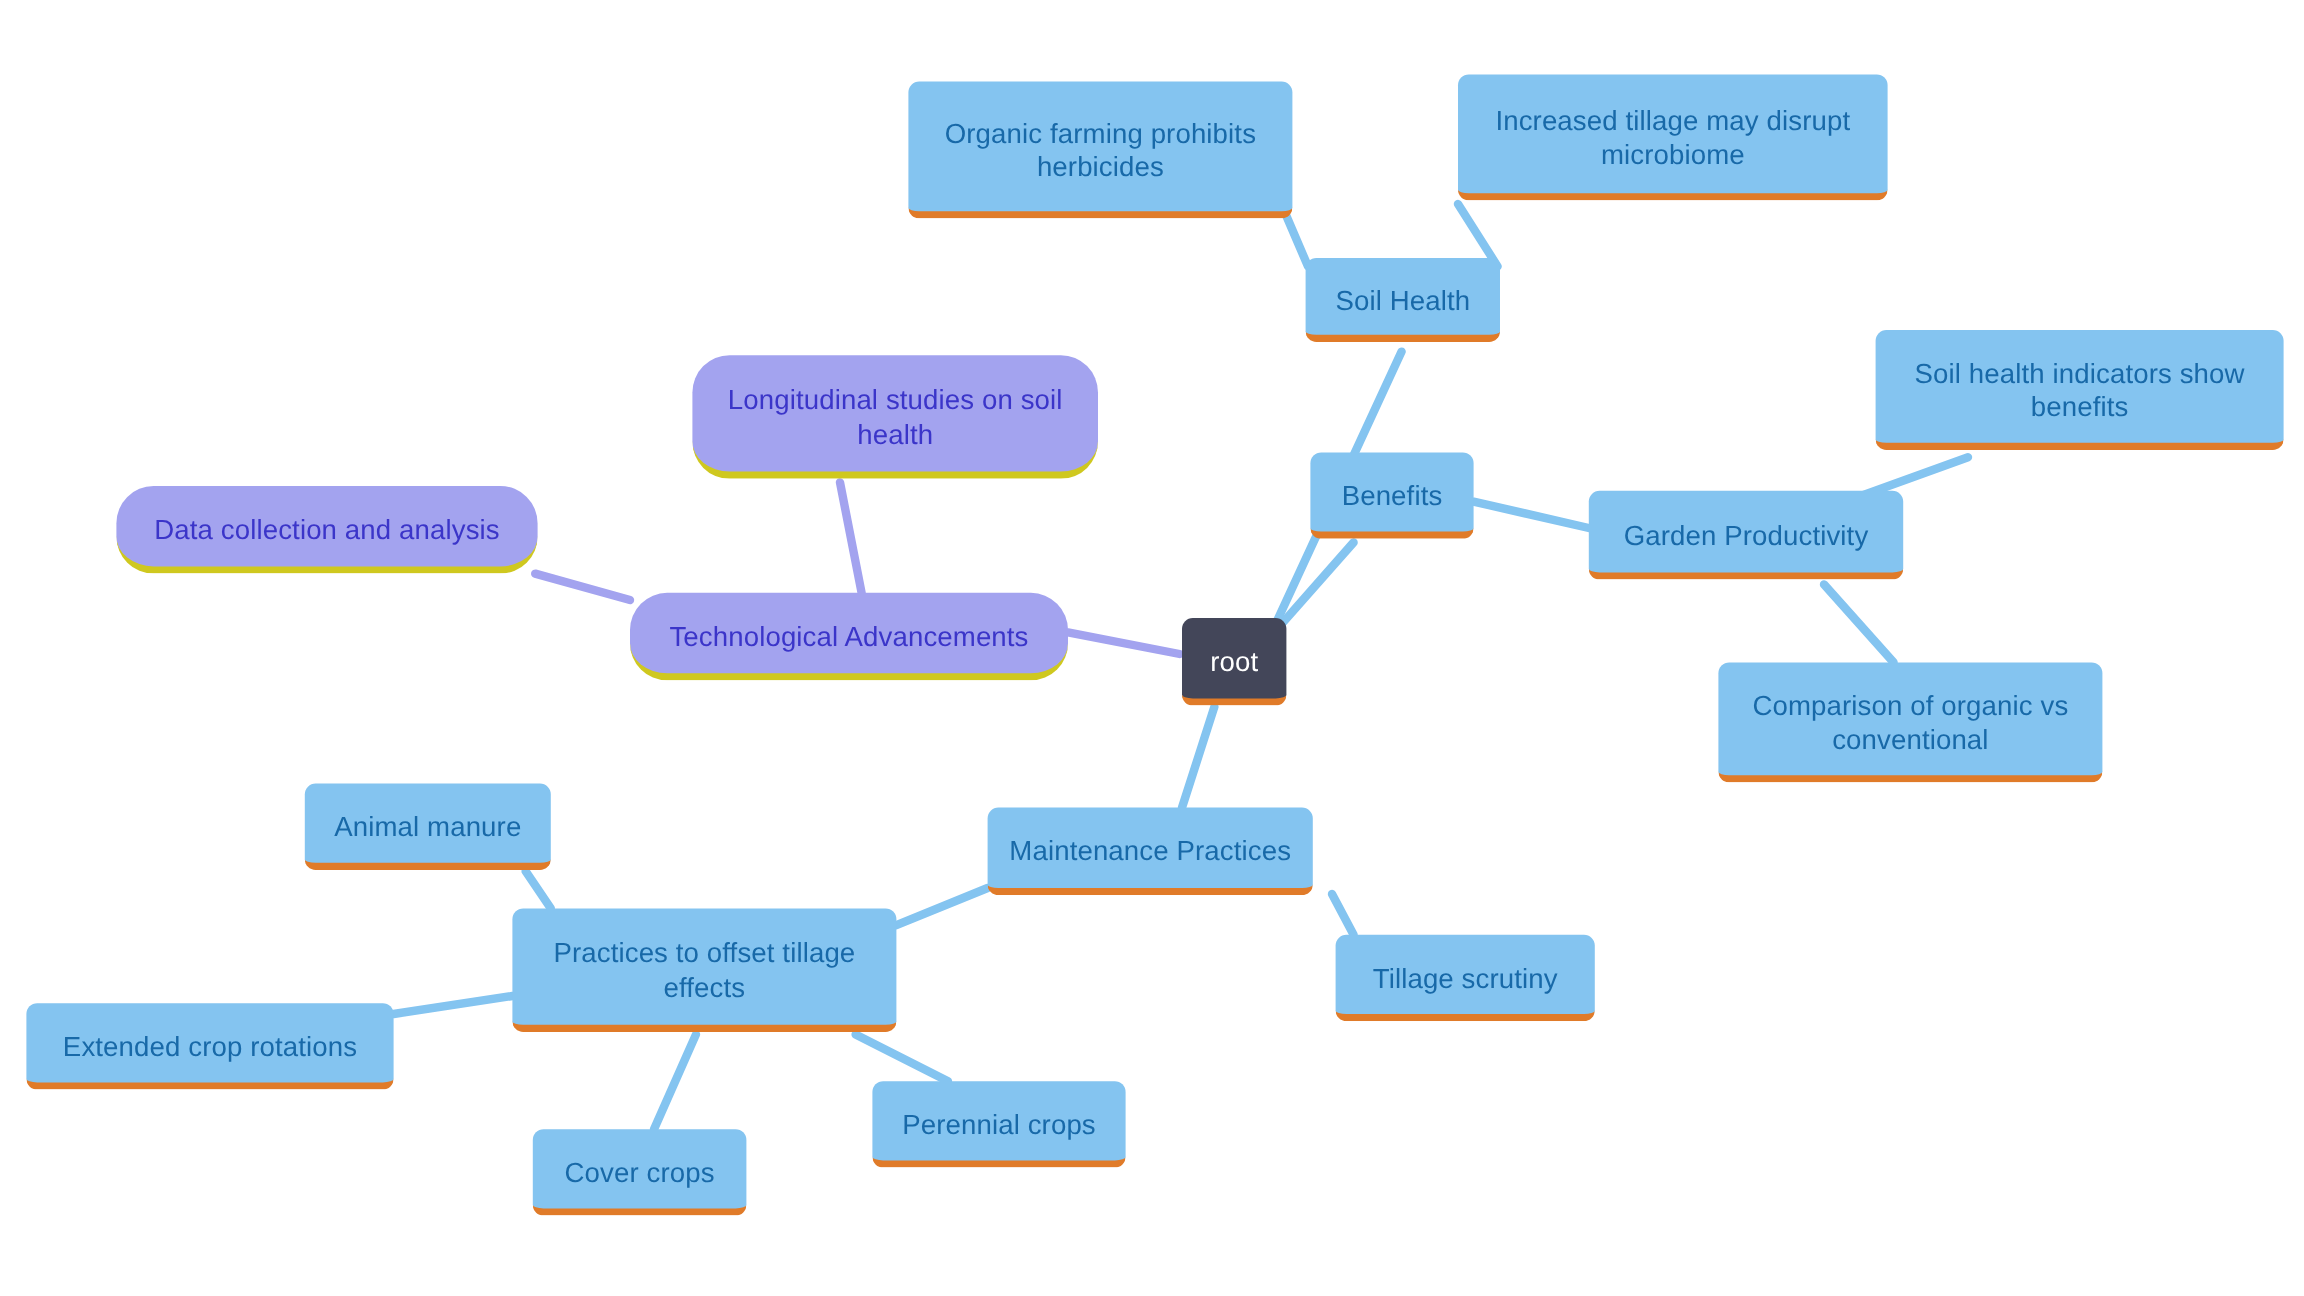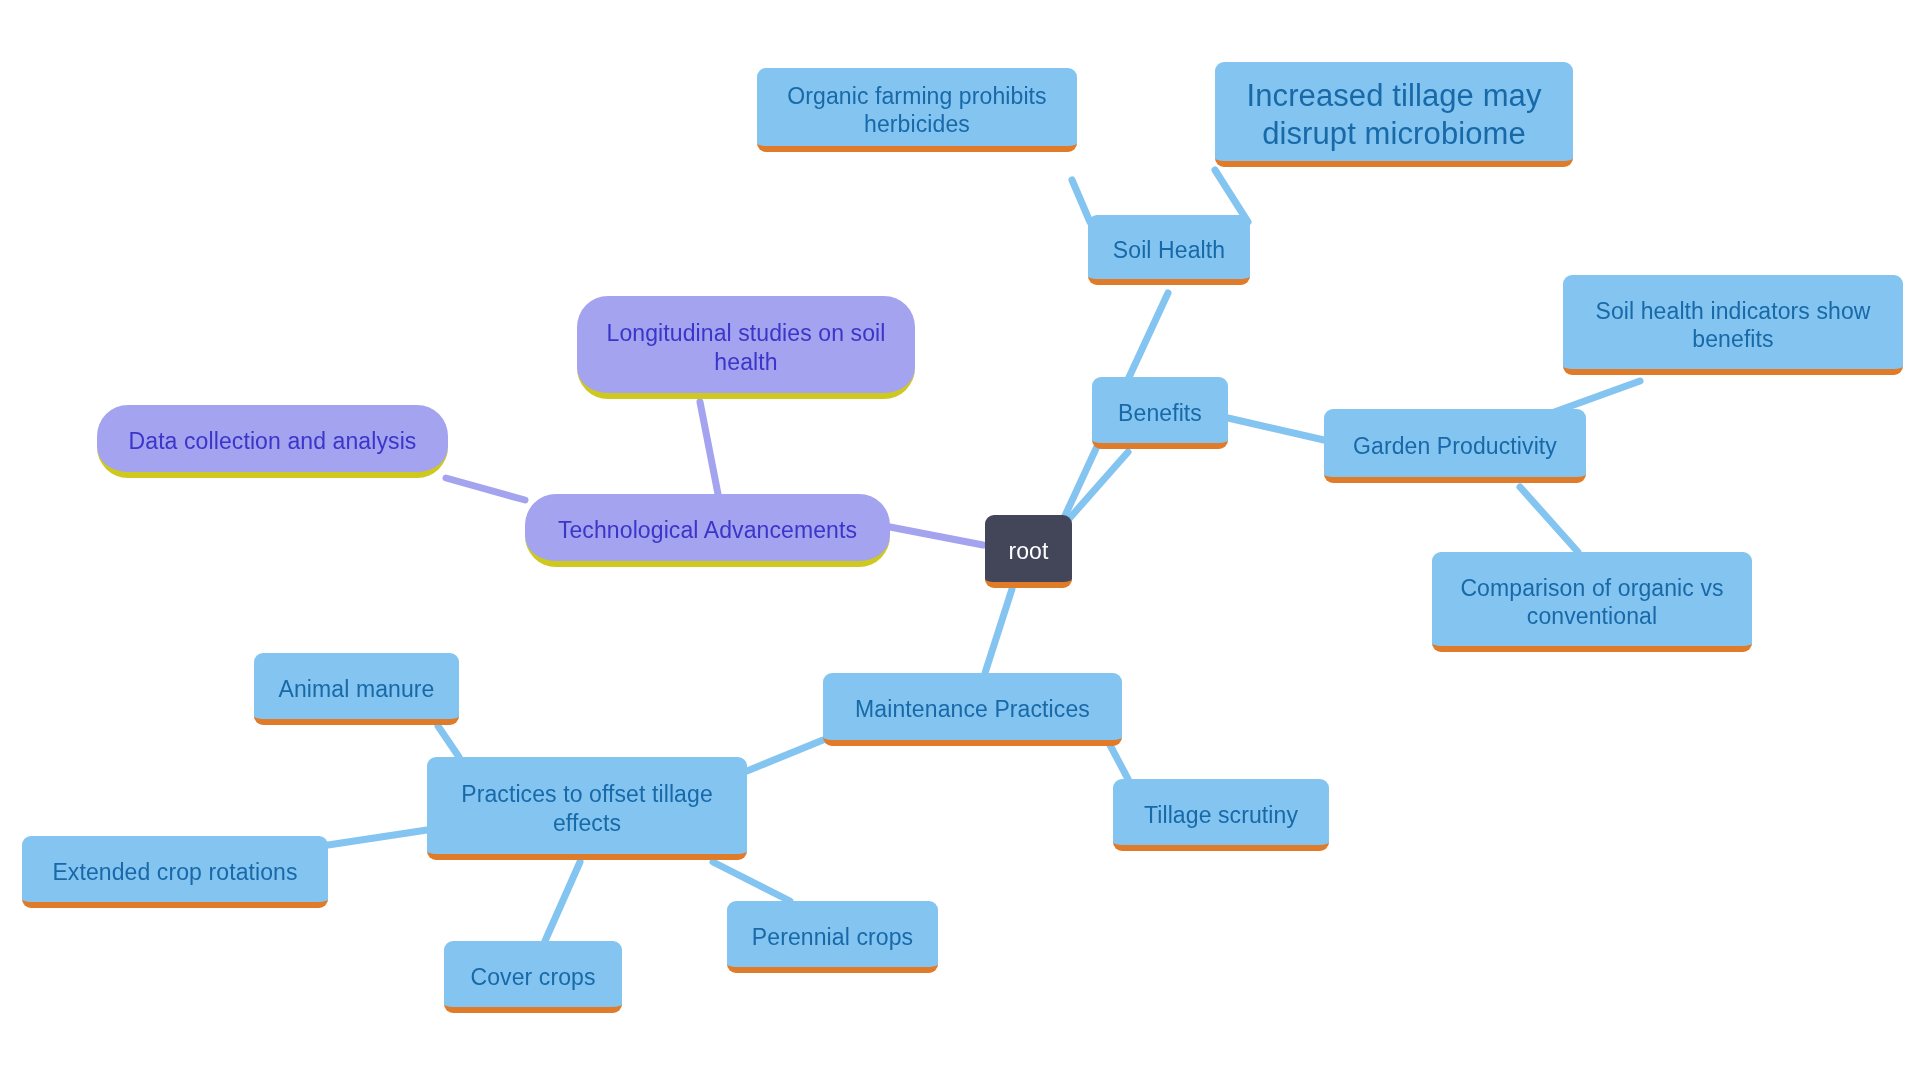--- a/index.html
+++ b/index.html
@@ -88,24 +88,24 @@
       <line x1="580" y1="862" x2="545" y2="941" stroke="#84c4f0" stroke-width="7" stroke-linecap="round"></line>
       <line x1="713" y1="862" x2="790" y2="901" stroke="#84c4f0" stroke-width="7" stroke-linecap="round"></line>
     </svg>
   <div id="node-layer">
       <div class="node root" style="left: 985px; top: 515px; width: 87px; height: 73px; font-size: 23px; align-items: center;">
         <span class="node-label">root</span>
       </div>
       <div class="node blue" style="left: 1088px; top: 215px; width: 162px; height: 70px; font-size: 23px;">
         <span class="node-label">Soil Health</span>
       </div>
-      <div class="node blue" style="left: 757px; top: 68px; width: 320px; height: 84px; font-size: 23px;">
+      <div class="node blue" style="left: 757px; top: 68px; width: 320px; height: 114px; font-size: 23px;">
         <span class="node-label">Organic farming prohibits herbicides</span>
       </div>
-      <div class="node blue" style="left: 1215px; top: 62px; width: 358px; height: 105px; font-size: 31px;">
+      <div class="node blue" style="left: 1215px; top: 62px; width: 358px; height: 105px; font-size: 23px;">
         <span class="node-label">Increased tillage may disrupt microbiome</span>
       </div>
       <div class="node blue" style="left: 1092px; top: 377px; width: 136px; height: 72px; font-size: 23px;">
         <span class="node-label">Benefits</span>
       </div>
       <div class="node blue" style="left: 1324px; top: 409px; width: 262px; height: 74px; font-size: 23px; justify-content: center;">
         <span class="node-label">Garden Productivity</span>
       </div>
       <div class="node blue" style="left: 1563px; top: 275px; width: 340px; height: 100px; font-size: 23px;">
         <span class="node-label">Soil health indicators show benefits</span>
@@ -115,21 +115,21 @@
       </div>
       <div class="node purple" style="left: 525px; top: 494px; width: 365px; height: 73px; font-size: 23px;">
         <span class="node-label">Technological Advancements</span>
       </div>
       <div class="node purple" style="left: 97px; top: 405px; width: 351px; height: 73px; font-size: 23px;">
         <span class="node-label">Data collection and analysis</span>
       </div>
       <div class="node purple" style="left: 577px; top: 296px; width: 338px; height: 103px; font-size: 23px;">
         <span class="node-label">Longitudinal studies on soil health</span>
       </div>
-      <div class="node blue" style="left: 823px; top: 673px; width: 299px; height: 73px; font-size: 23px;">
+      <div class="node blue" style="left: 823px; top: 673px; width: 271px; height: 73px; font-size: 23px;">
         <span class="node-label">Maintenance Practices</span>
       </div>
       <div class="node blue" style="left: 427px; top: 757px; width: 320px; height: 103px; font-size: 23px;">
         <span class="node-label">Practices to offset tillage effects</span>
       </div>
       <div class="node blue" style="left: 254px; top: 653px; width: 205px; height: 72px; font-size: 23px;">
         <span class="node-label">Animal manure</span>
       </div>
       <div class="node blue" style="left: 22px; top: 836px; width: 306px; height: 72px; font-size: 23px;">
         <span class="node-label">Extended crop rotations</span>

